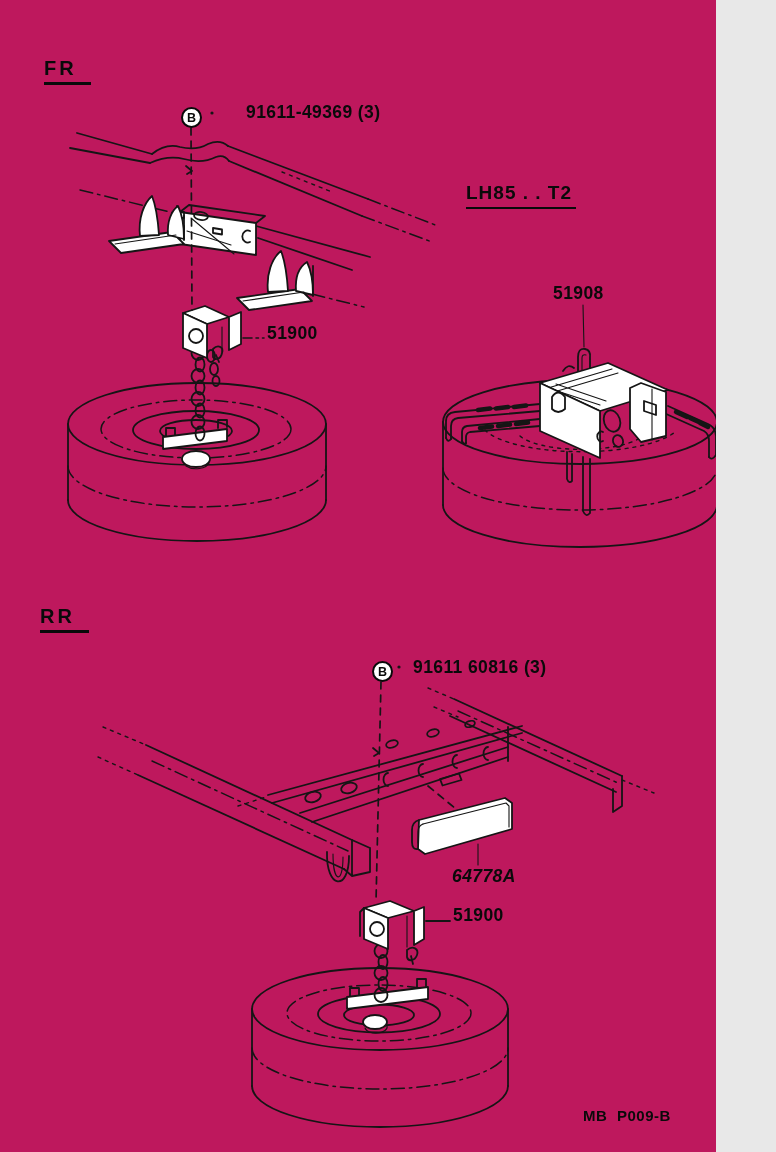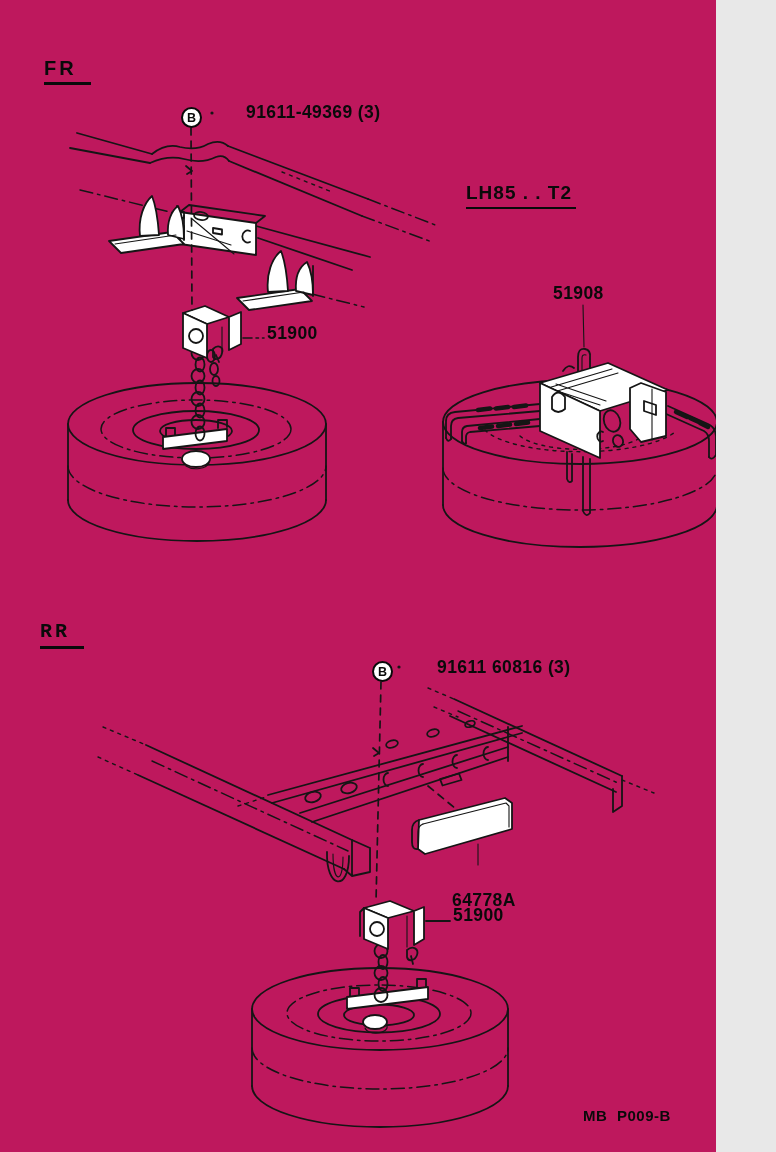--- a/index.html
+++ b/index.html
@@ -241,24 +241,24 @@
   <div class="circ" style="left:181px; top:107px;">B</div>
 
   <div class="lbl part" style="left:246px; top:104px;">91611-49369 (3)</div>
 
   <div class="lbl part" style="left:267px; top:325px;">51900</div>
 
   <div class="lbl variant" style="left:466px; top:183px;text-align:center;">LH85 . . T2</div>
 
   <div class="lbl part" style="left:553px; top:285px;">51908</div>
 
-  <div class="lbl sec" style="left:40px; top:622px;font-family:Liberation Mono, monospace;">RR</div>
+  <div class="lbl sec" style="left:40px; top:606px;">RR</div>
 
   <div class="circ" style="left:372px; top:661px;">B</div>
 
-  <div class="lbl part" style="left:437px; top:659px;text-align:right;">91611 60816 (3)</div>
-
-  <div class="lbl part" style="left:452px; top:892px;">64778A</div>
+  <div class="lbl part" style="left:413px; top:659px;text-align:right;">91611 60816 (3)</div>
+
+  <div class="lbl part" style="left:452px; top:868px;font-style:italic;">64778A</div>
 
   <div class="lbl part" style="left:453px; top:907px;">51900</div>
 
   <div class="lbl code" style="left:583px; top:1108px;">MB P009-B</div>
 </div>
 
 </body></html>

